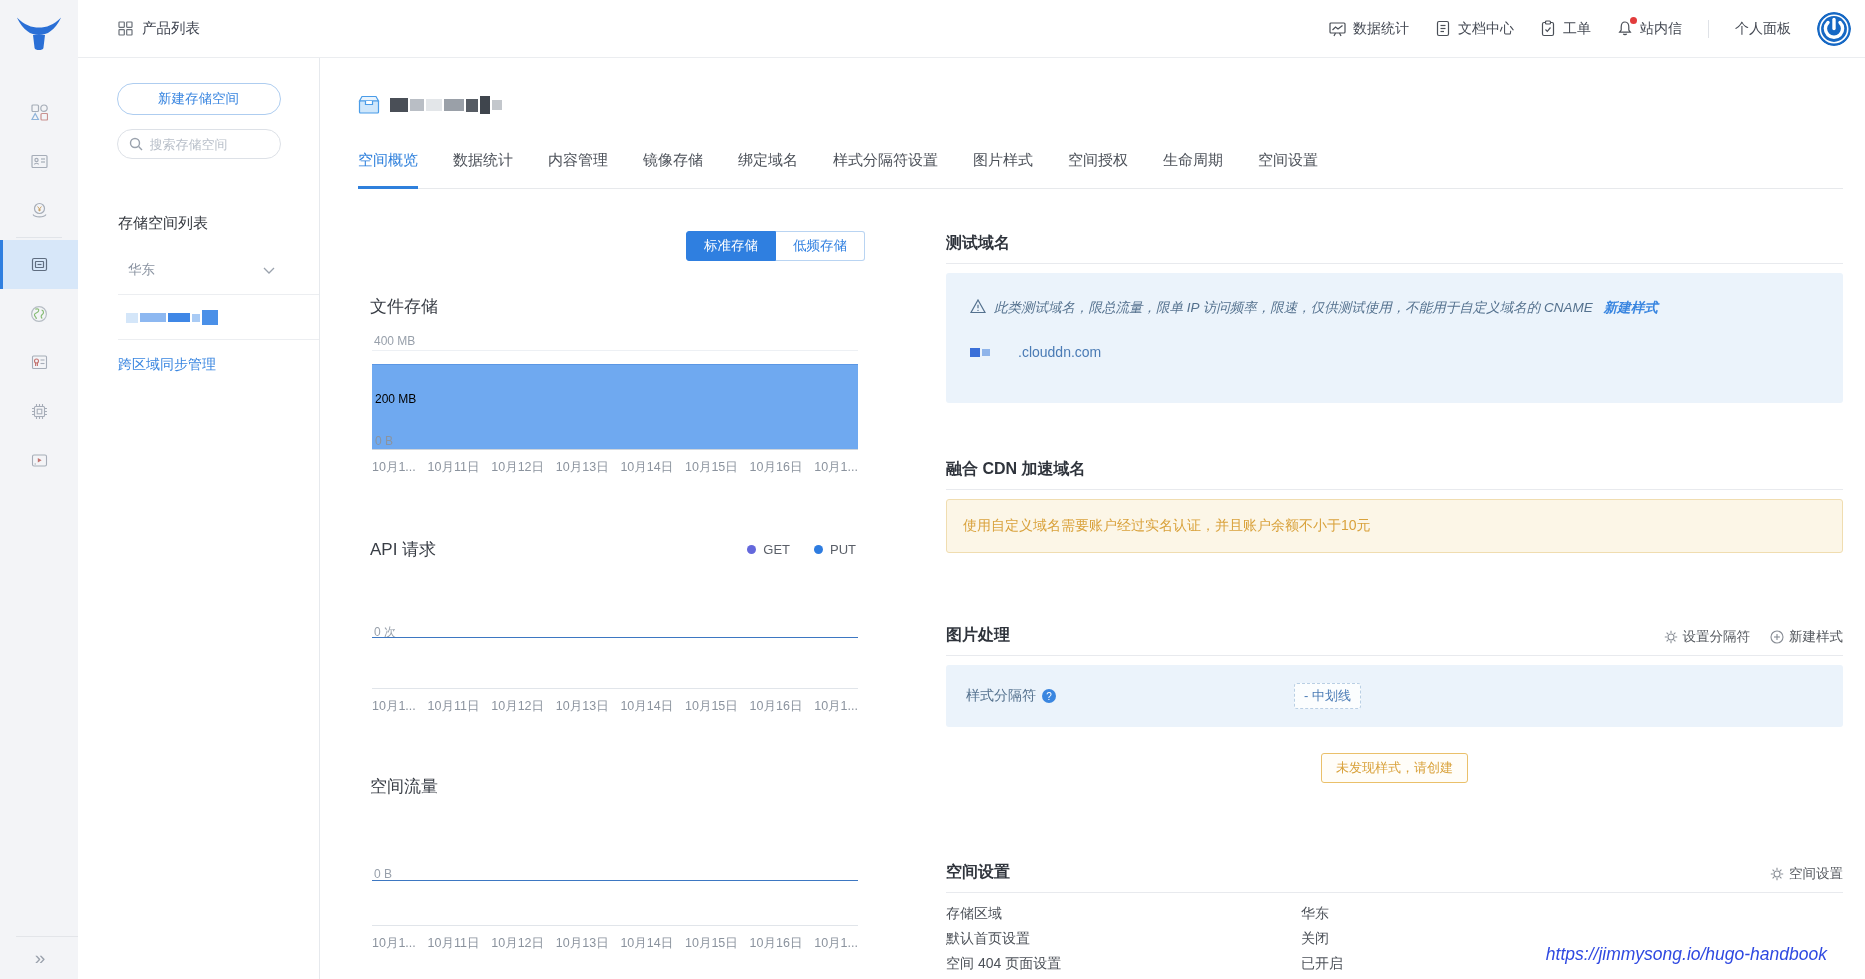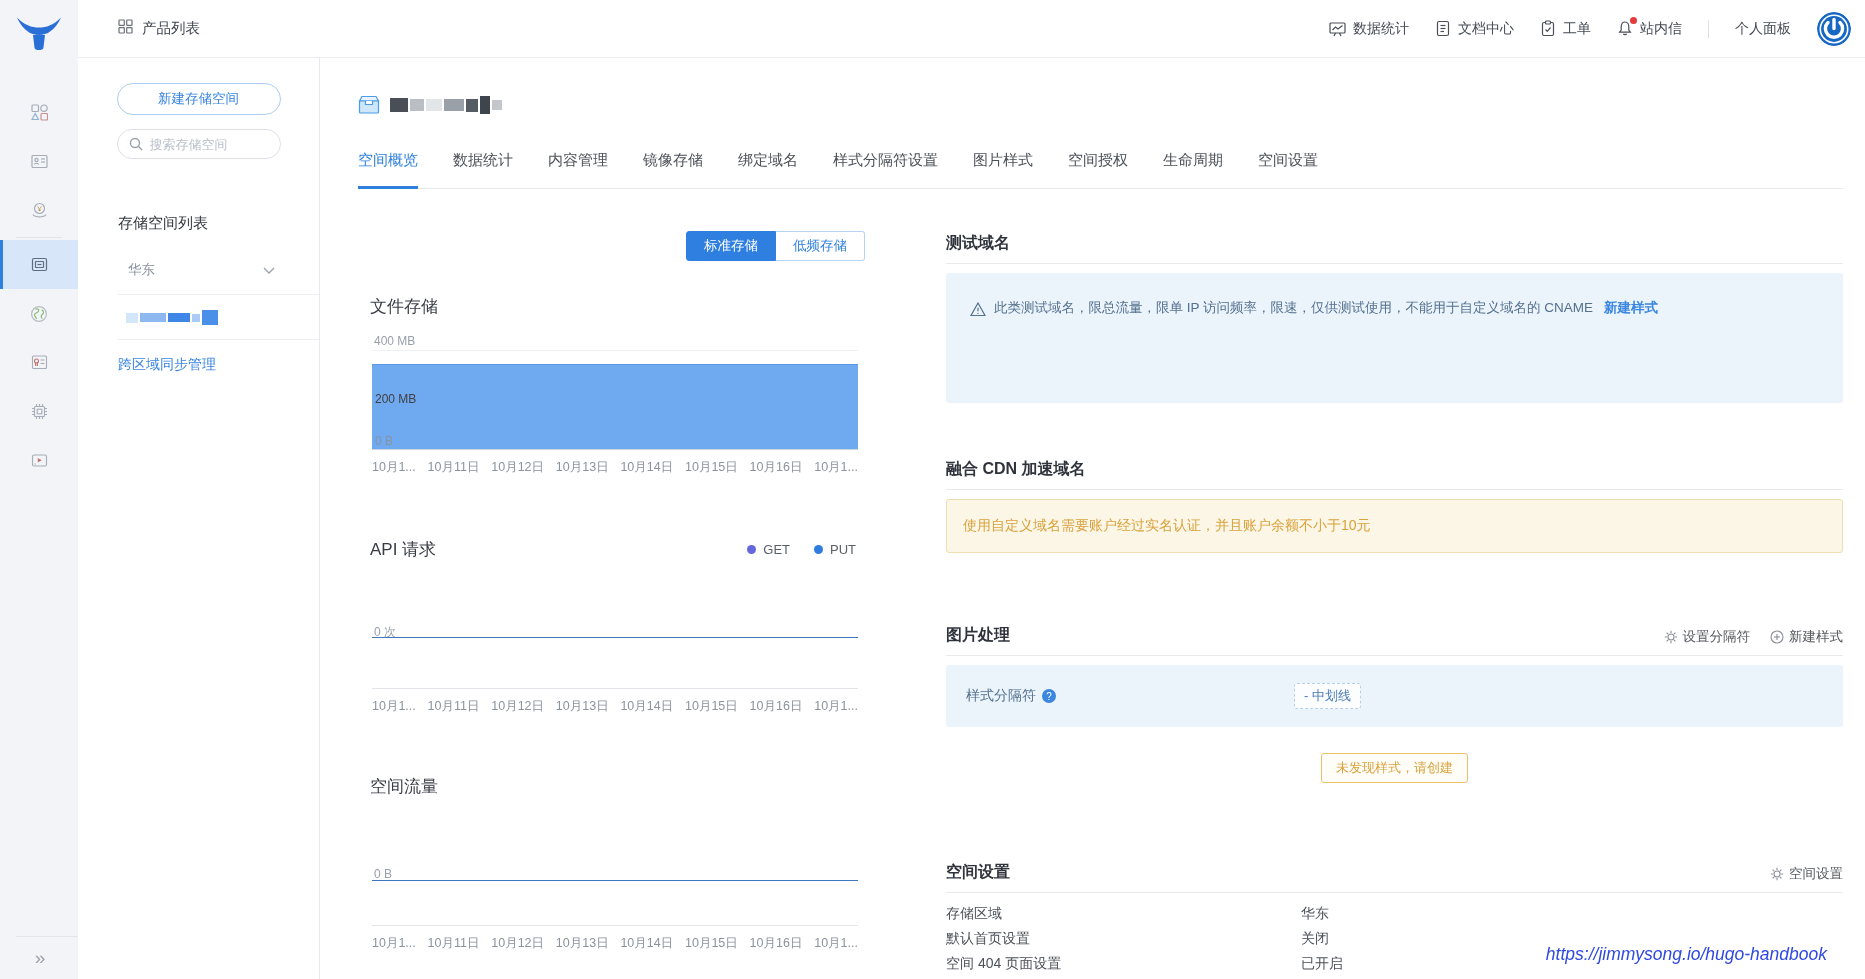--- a/index.html
+++ b/index.html
@@ -14,21 +14,21 @@
   .icon-item { width:100%; height:49px; display:flex; align-items:center; justify-content:center; cursor:pointer; }
   .icon-item.active { background:#d7e7f9; box-shadow:inset 3px 0 0 #2f7fe0; }
   .icon-divider { width:46px; border-top:1px solid #e1e4e9; margin:2px 0; }
   .iconbar-bottom { margin-top:auto; width:100%; }
   .iconbar-bottom .bdiv { border-top:1px solid #e3e5e9; margin-left:16px; }
   .expand { height:42px; display:flex; align-items:center; justify-content:center; color:#9aa1ac; font-size:19px; letter-spacing:-2px; cursor:pointer; }
 
   
   .main-col { flex:1; display:flex; flex-direction:column; min-width:0; }
   .topbar { height:58px; flex-shrink:0; border-bottom:1px solid #ebedf0; background:#fff; display:flex; align-items:center; justify-content:space-between; padding:0 14px 0 40px; }
-  .topbar-left { display:flex; align-items:flex-start; gap:9px; font-size:14.5px; color:#3f4450; }
+  .topbar-left { display:flex; align-items:center; gap:9px; font-size:14.5px; color:#3f4450; }
   .topbar-right { display:flex; align-items:center; gap:26px; font-size:14px; color:#454a54; }
   .nav-item { display:flex; align-items:center; gap:7px; cursor:pointer; }
   .bell-wrap { position:relative; }
   .bell-dot { position:absolute; top:-3px; right:-4px; width:7px; height:7px; border-radius:50%; background:#e23c3c; }
   .topbar-sep { width:1px; height:18px; background:#dfe2e7; }
   .avatar { width:34px; height:34px; border-radius:50%; overflow:hidden; cursor:pointer; }
 
   .body-row { flex:1; display:flex; min-height:0; }
 
   
@@ -59,21 +59,21 @@
   .toggle-row { display:flex; justify-content:flex-end; margin:42px 13px 0 0; }
   .toggle { height:30px; padding:0 17px; font-size:13.5px; border:1px solid #b9d4f2; background:#fff; color:#2f7fe0; cursor:pointer; font-family:inherit; }
   .toggle.active { background:#2f7fe0; border-color:#2f7fe0; color:#fff; }
   .toggle.t-left { border-radius:3px 0 0 3px; }
   .toggle.t-right { border-radius:0 3px 3px 0; border-left:none; }
   .chart-title { font-size:17px; font-weight:400; color:#383d45; margin:34px 0 0 12px; }
   .ylab { font-size:12px; color:#98a0ab; }
   .ylab-top { margin:16px 0 2px 16px; }
   .area-chart { position:relative; margin-left:14px; width:486px; height:100px; border-top:1px solid #edf0f4; border-bottom:1px solid #cfd5dc; }
   .area-fill { position:absolute; left:0; right:0; bottom:0; height:87%; background:#6fa9f0; border-top:1px solid #5b97e4; }
-  .area-chart .ylab-mid { position:absolute; left:3px; top:42%; z-index:2; color:#404040; }
+  .area-chart .ylab-mid { position:absolute; left:3px; top:42%; z-index:2; color:#000000; }
   .area-chart .ylab-bot { position:absolute; left:3px; bottom:1px; z-index:2; color:#8a94a0; }
   .xlabels { display:flex; justify-content:space-between; width:486px; margin:9px 0 0 14px; font-size:12.5px; color:#8b939e; }
   .xlabels span { white-space:nowrap; }
   .chart-head { display:flex; justify-content:space-between; align-items:center; margin:62px 22px 0 12px; }
   .legend { display:flex; gap:24px; align-items:center; font-size:13px; color:#5a5f68; }
   .legend-item { display:flex; align-items:center; gap:7px; cursor:pointer; }
   .dot { width:9px; height:9px; border-radius:50%; display:inline-block; }
   .dot-get { background:#6468dc; }
   .dot-put { background:#2e7ce0; }
   .line-chart { position:relative; margin:16px 0 0 14px; width:486px; height:112px; }
@@ -88,21 +88,21 @@
   .sec-head { display:flex; justify-content:space-between; align-items:flex-end; padding-bottom:9px; border-bottom:1px solid #e8eaee; }
   .sec-title { font-size:16px; font-weight:600; color:#2f343c; }
   .sec-actions { display:flex; gap:20px; align-items:center; font-size:13.5px; color:#55595f; }
   .action { display:flex; align-items:center; gap:5px; cursor:pointer; }
   .sec-test { margin-top:44px; }
   .sec-cdn { margin-top:56px; }
   .sec-img { margin-top:72px; }
   .sec-settings { margin-top:79px; }
   .card-blue { background:#ebf3fb; border-radius:3px; }
   .card-test { margin-top:9px; height:130px; padding:26px 24px; }
-  .notice-row { display:flex; align-items:flex-end; gap:8px; font-size:13.5px; color:#54718e; }
+  .notice-row { display:flex; align-items:flex-start; gap:8px; font-size:13.5px; color:#54718e;font-style:italic; }
   .doc-link { color:#3a86e0; font-weight:700; margin-left:3px; cursor:pointer; text-decoration:none; }
   .domain-row { margin-top:27px; display:flex; align-items:center; font-size:14px; color:#4a7bb5; }
   .card-warn { margin-top:9px; height:54px; background:#fcf6e7; border:1px solid #f0ddb0; border-radius:3px; display:flex; align-items:center; padding:0 16px; font-size:14px; color:#d9a23c; }
   .card-sep { margin-top:9px; height:62px; display:flex; align-items:center; padding:8px 20px; }
   .sep-label { font-size:14px; color:#54718e; display:flex; align-items:center; }
   .help-icon { width:14px; height:14px; border-radius:50%; background:#3a86e0; color:#fff; font-size:10px; display:inline-flex; align-items:center; justify-content:center; margin-left:6px; cursor:pointer; }
   .sep-tag { margin-left:238px; border:1px dashed #b9cfe4; color:#4a7bb5; background:#fbfdfe; font-size:13px; padding:3px 9px; border-radius:3px; }
   .empty-row { text-align:center; margin-top:26px; }
   .empty-btn { border:1px solid #eac06a; color:#d9a23c; background:#fffdf8; font-size:13px; padding:5px 14px; border-radius:3px; cursor:pointer; font-family:inherit; }
   .settings-rows { margin-top:9px; font-size:14px; color:#4c5158; }
@@ -425,20 +425,25 @@
               <div class="notice-row">
                 <span>
                   <svg width="16" height="15" viewBox="0 0 16 15" fill="none" stroke="#54718e" stroke-width="1.2">
                     <path d="M8 1 L15 13.5 L1 13.5 Z"></path>
                     <line x1="8" y1="5.8" x2="8" y2="9.3"></line>
                     <circle cx="8" cy="11.4" r="0.7" fill="#54718e" stroke="none"></circle>
                   </svg>
                 </span>
                 <span>此类测试域名，限总流量，限单 IP 访问频率，限速，仅供测试使用，不能用于自定义域名的 CNAME</span>
                 <a class="doc-link">新建样式</a>
+              </div>
+              <div class="domain-row">
+                <span class="rb" style="width:10px;height:9px;background:#3a6fd8"></span>
+                  <span class="rb" style="width:8px;height:7px;background:#8fb4ea;margin-right:28px"></span>
+                <span>.clouddn.com</span>
               </div>
             </div>
 
             <div class="sec-head sec-cdn">
               <span class="sec-title">融合 CDN 加速域名</span>
             </div>
             <div class="card-warn">
               <span>使用自定义域名需要账户经过实名认证，并且账户余额不小于10元</span>
             </div>
 

